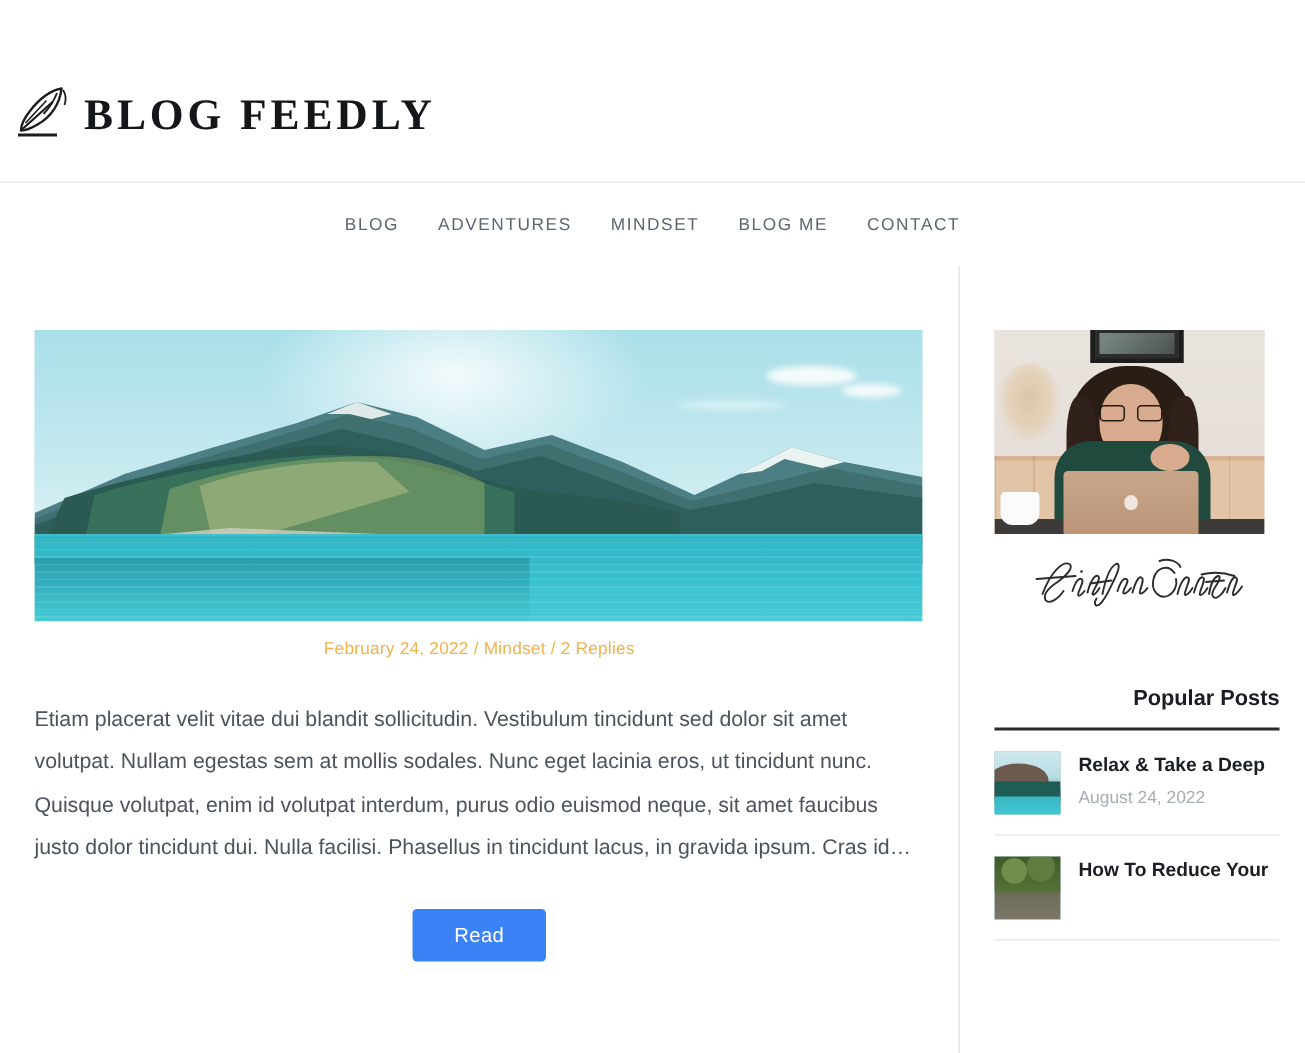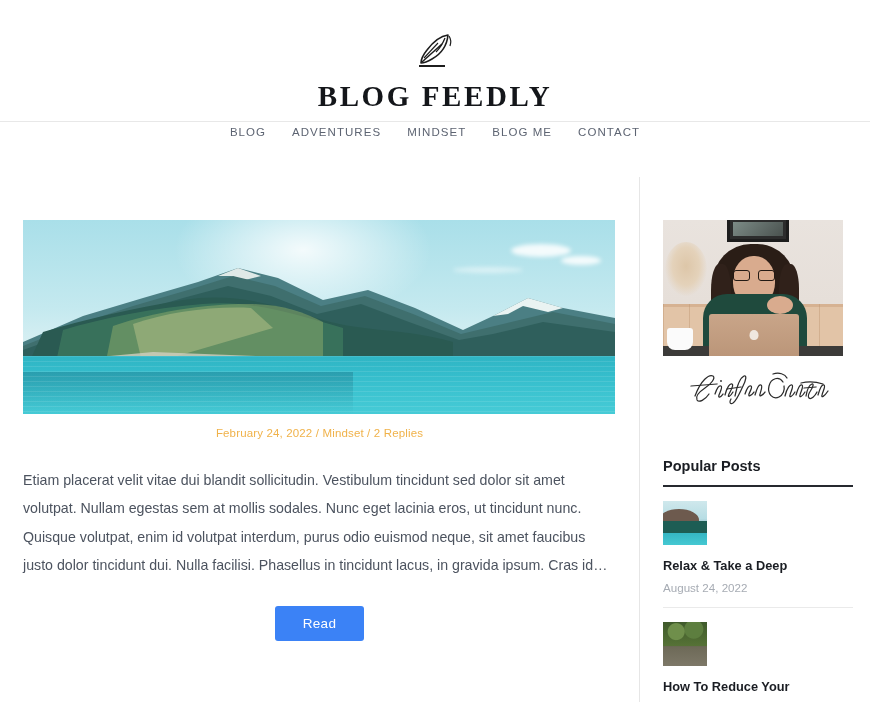--- a/index.html
+++ b/index.html
@@ -12,21 +12,21 @@
     color: #3d4450;
   }
 
   
   .site-header {
     width: 870px;
     height: 122px;
     background: #fff;
     border-bottom: 1px solid #e8e8e8;
     display: flex;
-    flex-direction: column;
+    flex-direction: row;
     align-items: center;
     justify-content: flex-start;
     padding-top: 28px;
   }
   .logo-mark {
     width: 56px;
     height: 46px;
     display: flex;
     align-items: center;
     justify-content: center;
@@ -40,21 +40,21 @@
     color: #14161a;
     margin-top: 6px;
     white-space: nowrap;
   }
 
   
   .main-nav {
     width: 870px;
     height: 55px;
     display: flex;
-    align-items: flex-start;
+    align-items: center;
     justify-content: center;
     gap: 0px;
   }
   .nav-item {
     font-size: 11.5px;
     letter-spacing: 1.05px;
     color: #5d6472;
     text-decoration: none;
     padding: 4px 13px;
     white-space: nowrap;
@@ -222,29 +222,29 @@
   }
   .signature-wrap svg { display:block; }
 
   .widget-title {
     font-size: 14.5px;
     font-weight: 700;
     color: #1a1d23;
     margin-top: 52px;
     padding-bottom: 11px;
     border-bottom: 2px solid #26292f;
+    text-align: right;
   }
   .pp-item {
     display: flex;
     align-items: flex-start;
     gap: 12px;
     padding: 14px 0 13px 0;
     border-bottom: 1px solid #eaeaea;
     cursor: pointer;
-    flex-direction: column;
   }
   .pp-thumb {
     width: 44px; height: 42px;
     flex: 0 0 44px;
     position: relative;
     overflow: hidden;
     background:#8fb6bf;
   }
   
   .t-lake-sky { position:absolute; inset:0; background: linear-gradient(180deg,#cfe8ec 0%, #b7dde4 40%, #8fb9c2 55%, #1f5d5f 60%, #15474a 75%, #2aa7b4 76%, #3fc0cb 100%); }

